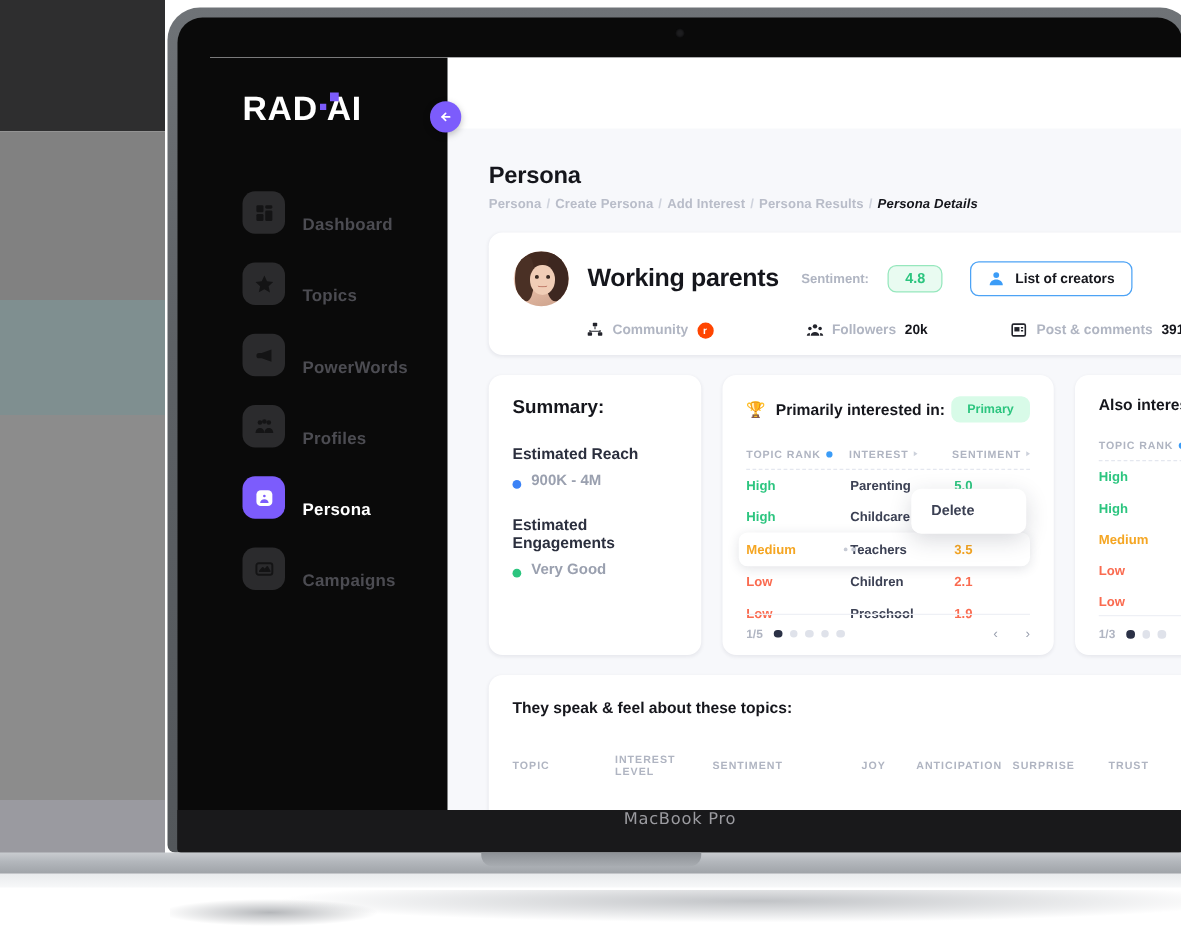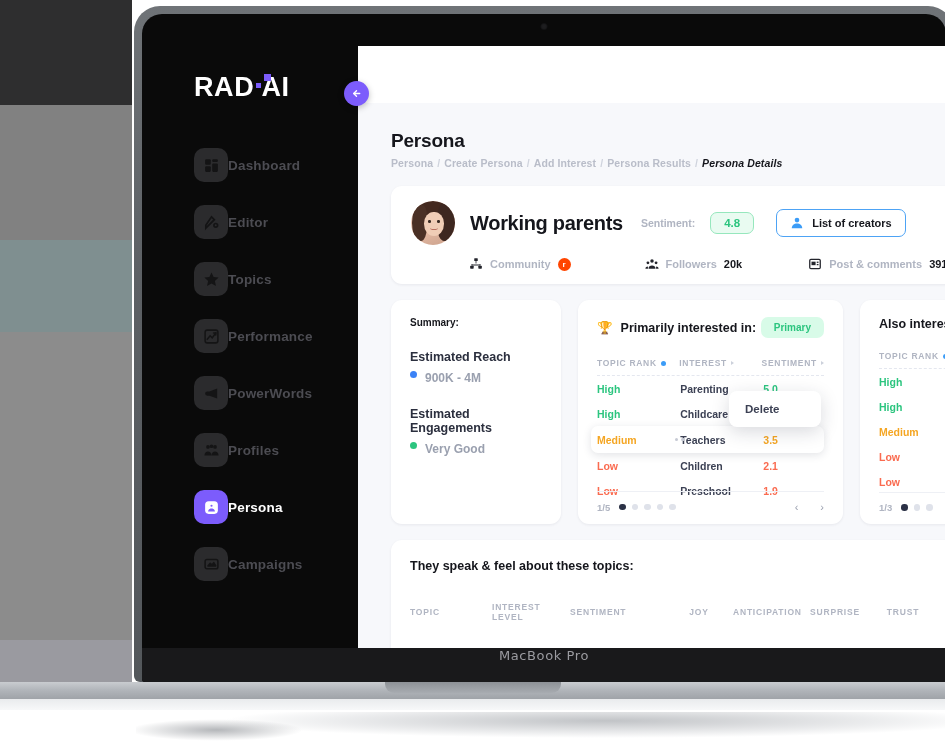--- a/index.html
+++ b/index.html
@@ -96,21 +96,21 @@
   }
   #logo { padding: 0 0 0 26px; margin-bottom: 40px; position: relative; }
   #logo-text {
     color: #fff; font-size: 27px; font-weight: 700;
     letter-spacing: .6px; font-family: "Liberation Sans", sans-serif;
   }
   #logo-dot1 { position: absolute; left: 96px; top: 2px;  width: 7px; height: 7px; background: #7c5cfc; }
   #logo-dot2 { position: absolute; left: 88px; top: 11px; width: 5px; height: 5px; background: #7c5cfc; }
 
   .nav-item {
-    display: flex; align-items: center; 
+    display: flex; align-items: flex-end; gap: 14px;
     padding: 0 0 0 26px; height: 44px; margin-bottom: 13px;
     cursor: pointer;
   }
   .nav-icon {
     width: 34px; height: 34px; flex: 0 0 34px;
     border-radius: 10px; background: #2b2b2d;
     display: flex; align-items: center; justify-content: center;
     color: #141415;
   }
   .nav-item.active .nav-icon { background: #7c5cfc; color: #fff; }
@@ -189,24 +189,24 @@
   .icard {
     background: #fff; border-radius: 11px;
     box-shadow: 0 1px 3px rgba(28,35,60,.07);
     padding: 17px 19px 12px 19px;
     position: relative;
   }
   #summary-card { width: 170px; flex: 0 0 170px; height: 224px; }
   #primary-card { width: 265px; flex: 0 0 265px; height: 224px; }
   #also-card    { width: 265px; flex: 0 0 265px; height: 224px; }
 
-  .sum-h { font-size: 10px; font-weight: 700; color: #15161c; }
+  .sum-h { font-size: 15px; font-weight: 700; color: #15161c; }
   .sum-block { margin-top: 22px; }
   .sum-t { font-size: 12.5px; font-weight: 700; color: #2b2f3e; }
-  .sum-v { margin-top: 7px; font-size: 12px; color: #9aa0af; font-weight: 600; display: flex; align-items: flex-start; gap: 8px; }
+  .sum-v { margin-top: 7px; font-size: 12px; color: #9aa0af; font-weight: 600; display: flex; align-items: flex-end; gap: 8px; }
   .sum-bullet { width: 7px; height: 7px; border-radius: 50%; flex: 0 0 7px; }
 
   .card-head { display: flex; align-items: center; justify-content: space-between; }
   .card-title { display: flex; align-items: center; gap: 8px; font-size: 12.5px; font-weight: 700; color: #15161c; }
   .pill {
     background: #d8fbe8; color: #2cc57f; font-size: 10px; font-weight: 700;
     padding: 5px 13px; border-radius: 7px;
   }
 
   .thead { display: flex; margin-top: 20px; padding-bottom: 7px; border-bottom: 1px dashed #e4e7ef; }
@@ -300,44 +300,25 @@
                       <rect x="3" y="3" width="8" height="8" rx="1.5"></rect>
                       <rect x="13" y="3" width="8" height="4" rx="1.5"></rect>
                       <rect x="13" y="9" width="8" height="12" rx="1.5"></rect>
                       <rect x="3" y="13" width="8" height="8" rx="1.5"></rect>
                     </svg>
                   </span>
                   <span class="nav-label">Dashboard</span>
                 </div>
                 <div class="nav-item">
                   <span class="nav-icon">
-                    <svg width="17" height="17" viewBox="0 0 24 24" fill="none" stroke="currentColor" stroke-width="2.4" stroke-linecap="round">
-                      <path d="M4 20L16 8l-4-4L4 16z"></path>
-                      <circle cx="18" cy="16" r="2.6"></circle>
-                    </svg>
-                  </span>
-                  <span class="nav-label">Editor</span>
-                </div>
-                <div class="nav-item">
-                  <span class="nav-icon">
                     <svg width="17" height="17" viewBox="0 0 24 24" fill="currentColor">
                       <path d="M12 2l3 6.5 7 .8-5.2 4.8 1.5 7L12 17.5 5.7 21l1.5-7L2 9.3l7-.8z"></path>
                     </svg>
                   </span>
                   <span class="nav-label">Topics</span>
-                </div>
-                <div class="nav-item">
-                  <span class="nav-icon">
-                    <svg width="17" height="17" viewBox="0 0 24 24" fill="none" stroke="currentColor" stroke-width="2.2" stroke-linecap="round">
-                      <rect x="3" y="3" width="18" height="18" rx="3"></rect>
-                      <polyline points="6,16 10,11 13,14 18,7"></polyline>
-                      <polyline points="15,7 18,7 18,10"></polyline>
-                    </svg>
-                  </span>
-                  <span class="nav-label">Performance</span>
                 </div>
                 <div class="nav-item">
                   <span class="nav-icon">
                     <svg width="17" height="17" viewBox="0 0 24 24" fill="currentColor">
                       <path d="M20 5v14l-11-4H6a3 3 0 010-6h3z"></path>
                     </svg>
                   </span>
                   <span class="nav-label">PowerWords</span>
                 </div>
                 <div class="nav-item">

